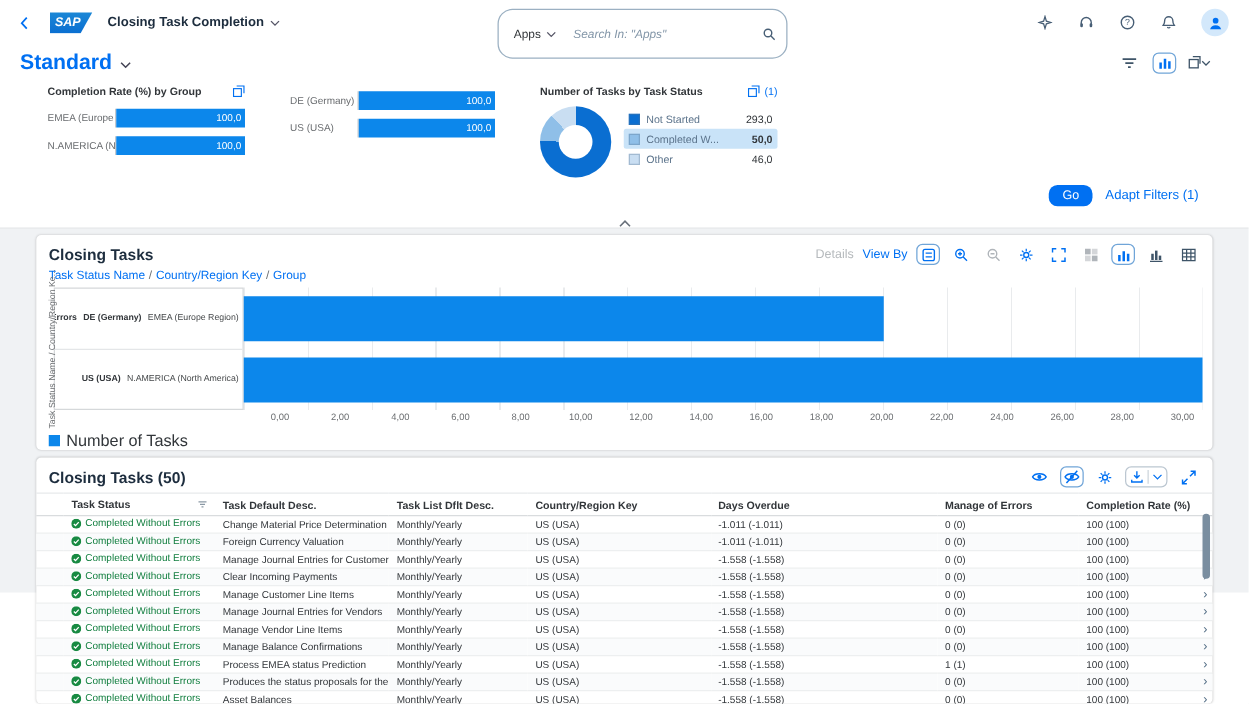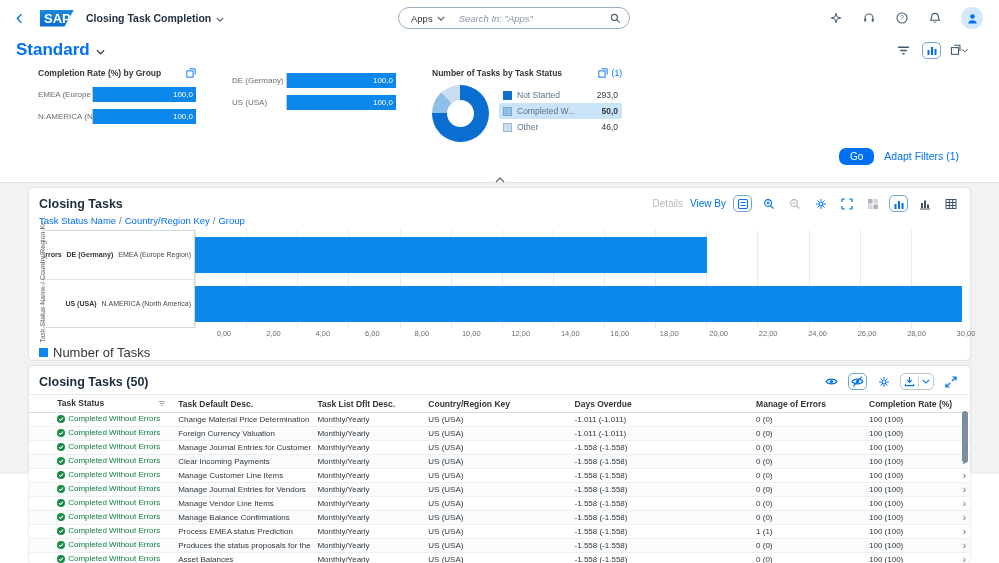--- a/index.html
+++ b/index.html
@@ -3,25 +3,25 @@
 <meta charset="utf-8">
 <style>
   * { box-sizing: border-box; margin: 0; padding: 0; }
   html,body { width:999px; height:563px; overflow:hidden; background:#fff;
     font-family:"Liberation Sans","DejaVu Sans",sans-serif; color:#32363a; }
 
   
   .shell { height:36px; display:flex; align-items:center; padding:0 16px; background:#fff; position:relative; }
   .back-btn { border:none; background:none; color:#0070f2; width:16px; cursor:pointer; display:flex; align-items:center; }
   .sap-logo { width:34px; height:17px; background:linear-gradient(180deg,#1b87d6,#0a6ed1);
-    clip-path:polygon(0 0,100% 0,72% 100%,0 100%); color:#fff; font-size:13px; font-weight:700; 
+    clip-path:polygon(0 0,100% 0,72% 100%,0 100%); color:#fff; font-size:10px; font-weight:700; font-style:italic;
     display:flex; align-items:center; padding-left:4px; margin:0 12px 0 8px; }
   .shell-title { font-size:10.5px; font-weight:700; color:#1d2d3e; display:flex; align-items:center; gap:5px; }
   .shell-title .chev { color:#556; }
-  .search-ctl { position:absolute; left:398px; top:7px; width:232px; height:22px; border:1px solid #9bb0c2;
+  .search-ctl { position:absolute; left:398px; top:7px; width:232px; height:40px; border:1px solid #9bb0c2;
     border-radius:12px; display:flex; align-items:center; padding:0 8px 0 12px; background:#fff; font-size:9.5px; }
   .apps-seg { display:flex; align-items:center; gap:4px; color:#32363a; cursor:pointer; }
   .search-ph { font-style:italic; color:#8396a8; margin-left:14px; flex:1; }
   .shell-icons { margin-left:auto; display:flex; align-items:center; gap:19px; color:#475e75; }
   .shell-icons .ic { width:14px; height:14px; display:flex; align-items:center; justify-content:center; cursor:pointer; }
   .avatar { width:22px; height:22px; border-radius:50%; background:#d3e8fb; color:#0070f2;
     display:flex; align-items:center; justify-content:center; cursor:pointer; }
 
   
   .variant-row { height:26px; padding:2px 30px 0 16px; display:flex; align-items:center; }
@@ -89,21 +89,21 @@
     font-size:7px; color:#6a6d70; white-space:nowrap; }
   .cat-box { width:152px; border:1px solid #d5d8da; display:flex; flex-direction:column; }
   .cat-row { flex:1; display:flex; align-items:center; justify-content:flex-end; gap:5px; padding-right:3px;
     font-size:7px; white-space:nowrap; overflow:hidden; color:#45484a; }
   .cat-row + .cat-row { border-top:1px solid #e4e6e8; }
   .c-status,.c-country { font-weight:700; color:#32363a; }
   .plot { flex:1; display:flex; flex-direction:column;
     background:repeating-linear-gradient(90deg,#e9ebed 0,#e9ebed 1px,transparent 1px,transparent calc(100%/15)); }
   .bar-row { flex:1; display:flex; align-items:center; }
   .hbar { height:36px; background:#0c87eb; cursor:pointer; }
-  .x-axis { position:relative; height:12px; margin-left:195px; margin-right:4px; }
+  .x-axis { position:relative; height:12px; margin-left:195px; margin-right:24px; }
   .xtick { position:absolute; top:1px; transform:translateX(-50%); font-size:7.5px; color:#6a6d70; }
   .chart-legend { display:flex; align-items:center; gap:5px; padding:5px 10px 0; font-size:13px; color:#32363a; }
   .legend-sq { width:9px; height:9px; background:#0c87eb; }
 
   
   .table-panel { margin-top:6px; height:197px; position:relative; }
   .table-wrap { position:relative; margin-top:4px; }
   table { width:100%; border-collapse:collapse; table-layout:fixed; }
   col.c-sel{width:22px} col.c-status{width:120px} col.c-desc{width:138px} col.c-list{width:110px}
   col.c-country{width:145px} col.c-days{width:180px} col.c-err{width:112px} col.c-rate{width:88px} col.c-chev{width:18px}

